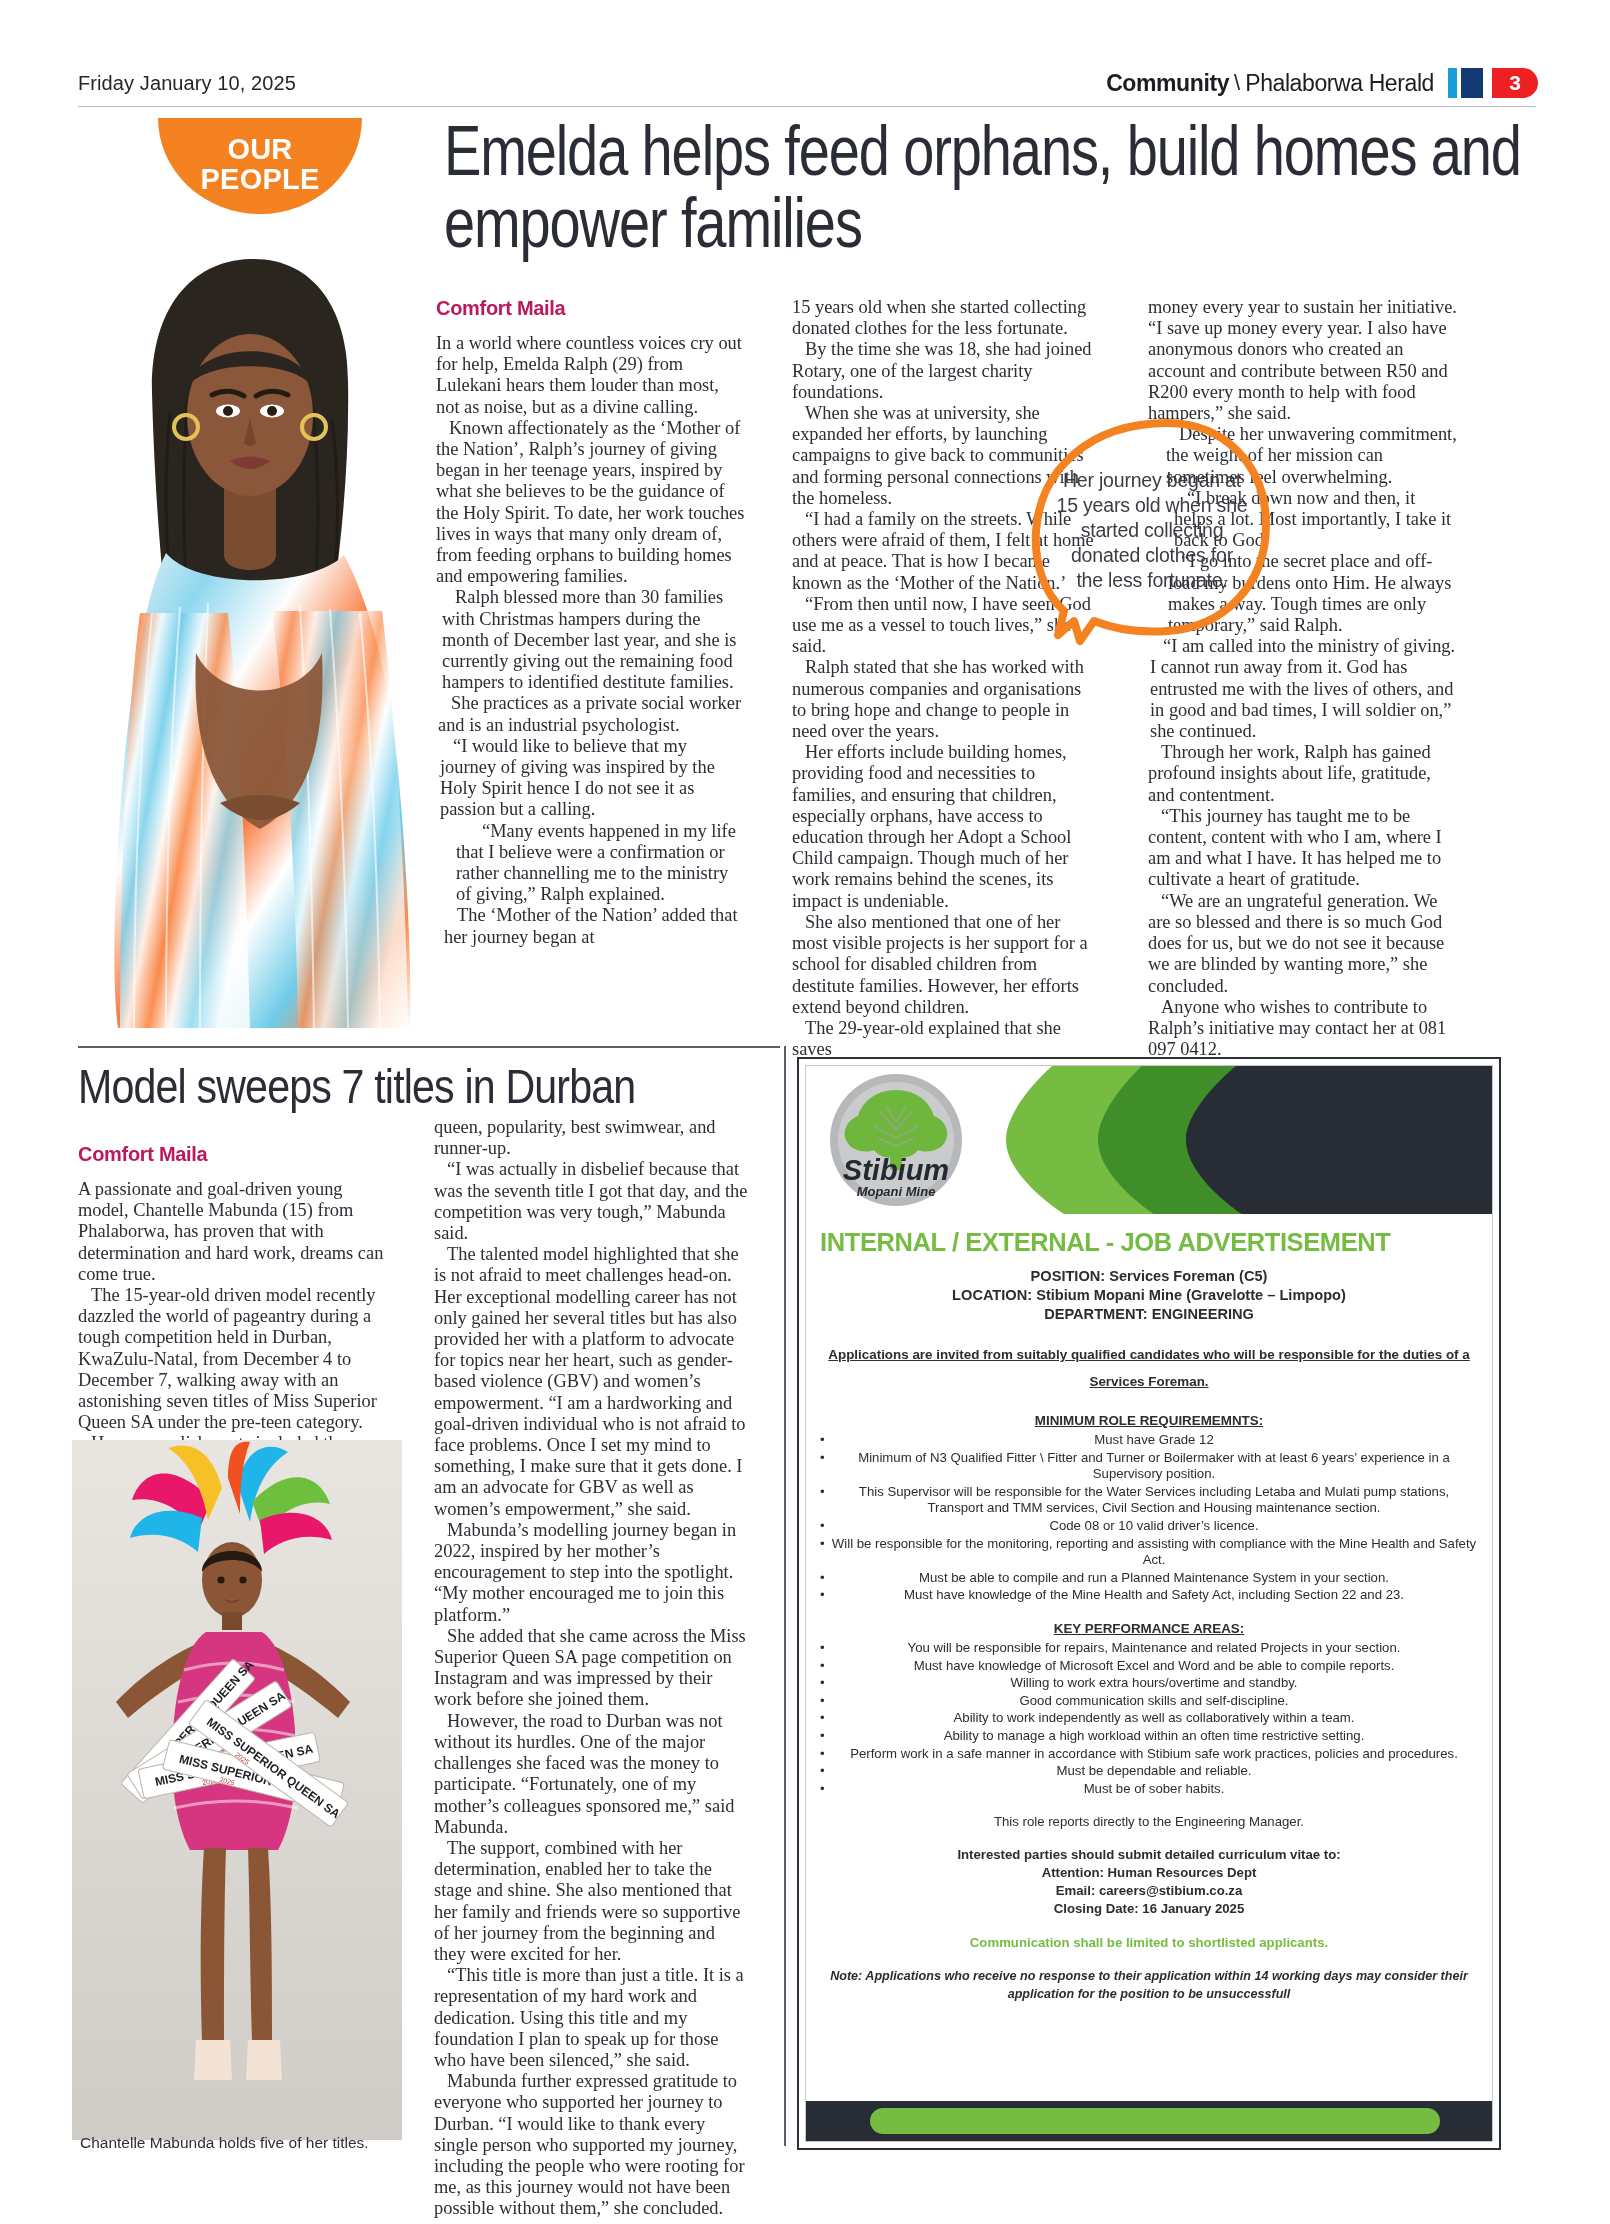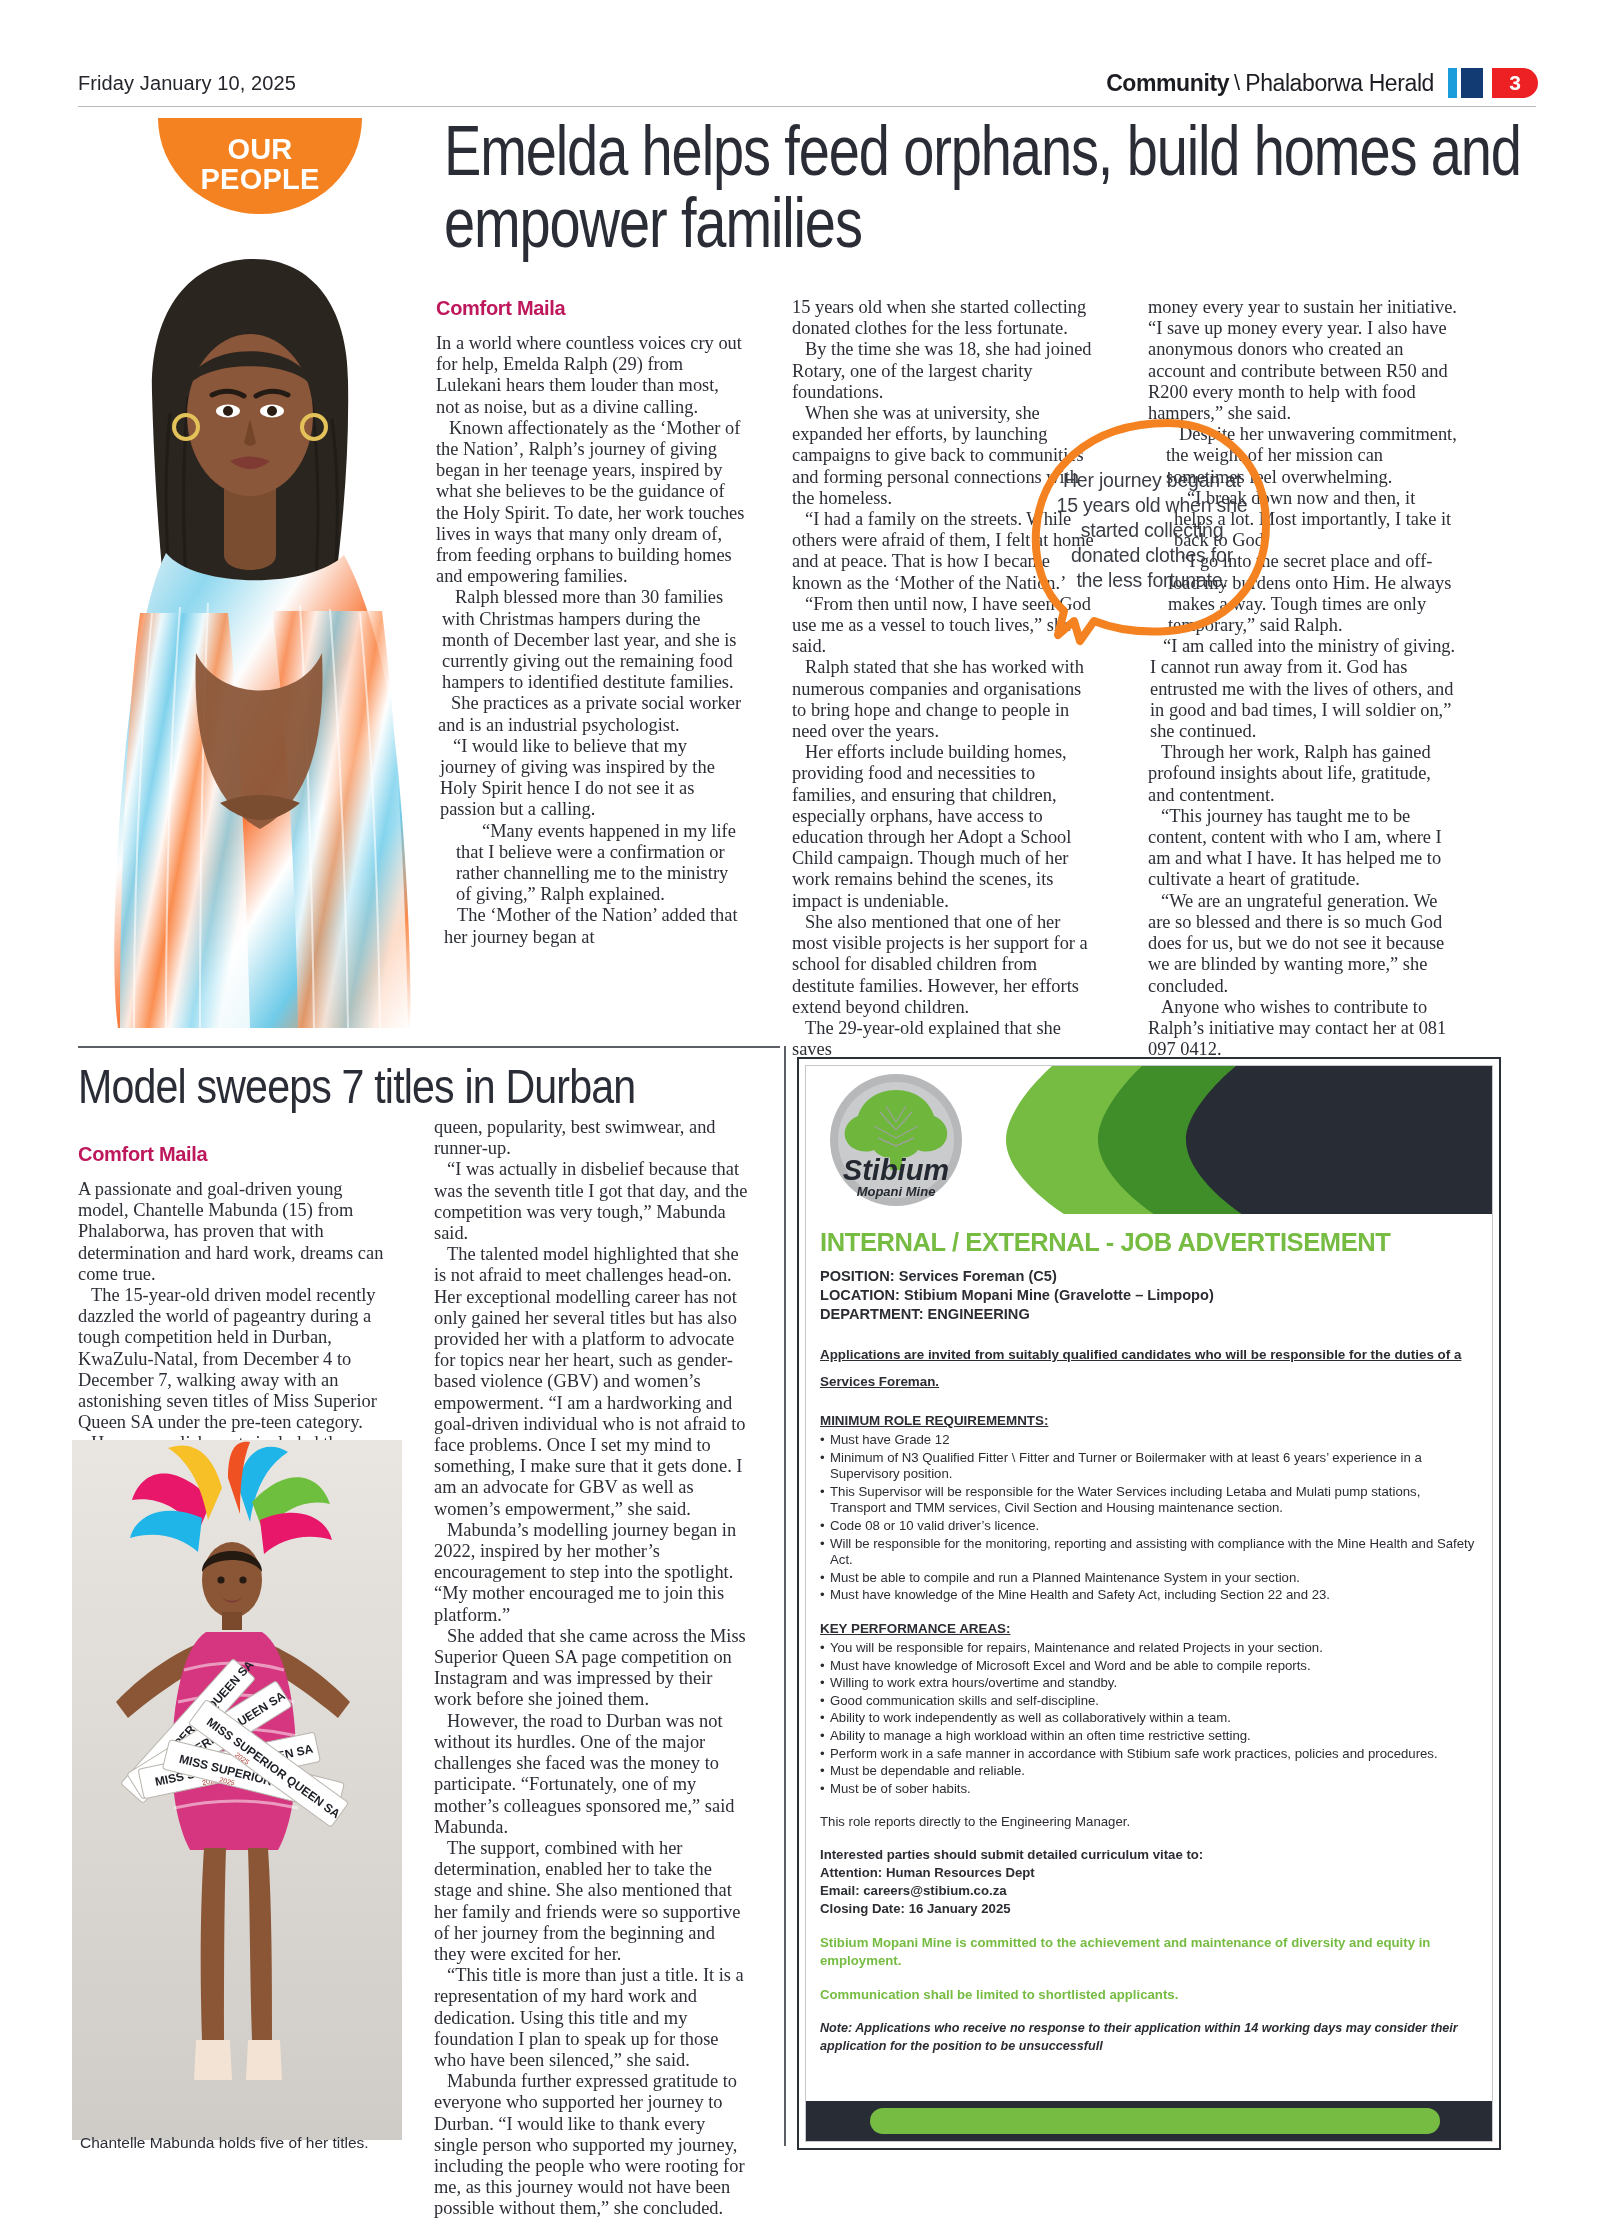--- a/index.html
+++ b/index.html
@@ -262,20 +262,21 @@
     color: #76bc43;
     letter-spacing: -0.4px;
     margin: 14px 0 0 14px;
   }
   .jobad-body {
     padding: 10px 14px 0 14px;
     font-family: "Liberation Sans", sans-serif;
     font-size: 13.2px;
     line-height: 17px;
     color: #2b2d33;
+    text-align: center;
   }
   .jobad-meta {
     font-weight: bold;
     font-size: 14.6px;
     line-height: 19px;
     margin-bottom: 17px;
   }
   .jobad-intro {
     font-weight: bold;
     font-size: 13.4px;
@@ -666,21 +667,20 @@
 
         <div class="jobad-plain">This role reports directly to the Engineering Manager.</div>
 
         <div class="jobad-contact">
           <div>Interested parties should submit detailed curriculum vitae to:</div>
           <div>Attention: Human Resources Dept</div>
           <div>Email: careers@stibium.co.za</div>
           <div>Closing Date: 16 January 2025</div>
         </div>
 
-        <div class="jobad-green">Stibium Mopani Mine is committed to the achievement and maintenance of diversity and equity in employment.</div>
         <div class="jobad-green">Communication shall be limited to shortlisted applicants.</div>
         <div class="jobad-note">Note: Applications who receive no response to their application within 14 working days may consider their application for the position to be unsuccessfull</div>
       </div>
 
       <div class="jobad-footer">
         <div class="jobad-footer-pill"></div>
       </div>
     </div>
   </div>
 

